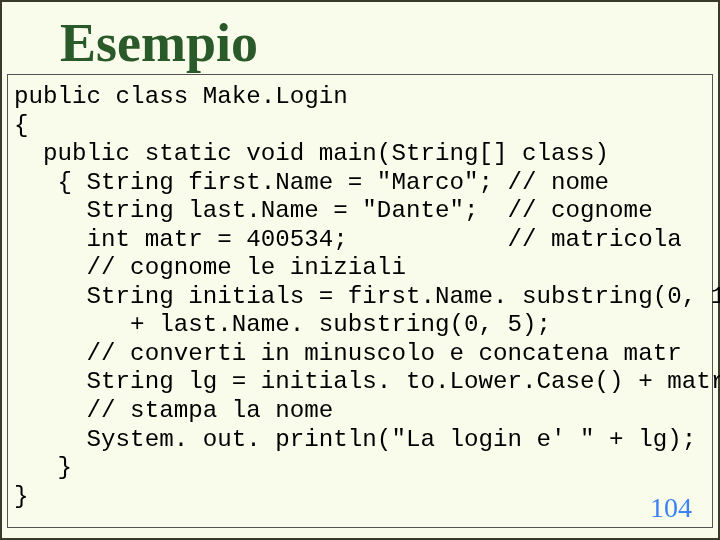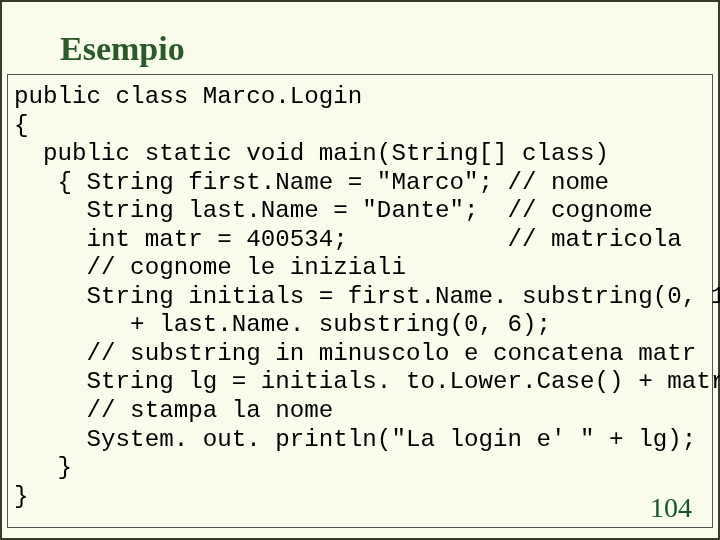--- a/index.html
+++ b/index.html
@@ -15,26 +15,25 @@
     width: 720px;
     height: 540px;
     border: 2px solid #3a3a2a;
     box-sizing: border-box;
     position: relative;
     background: #fafceb;
   }
   .title {
     font-family: "Times New Roman", serif;
     font-weight: bold;
-    font-size: 34px;
+    font-size: 54px;
     color: #2a5a2a;
     position: absolute;
     top: 10px;
     left: 58px;
-    margin-top: 18px;
   }
   .code-box {
     position: absolute;
     top: 72px;
     left: 5px;
     right: 5px;
     bottom: 10px;
     border: 1px solid #555;
     padding: 8px 6px;
     box-sizing: border-box;
@@ -45,41 +44,41 @@
     line-height: 1.18;
     color: #000;
     white-space: pre;
   }
   .pagenum {
     position: absolute;
     bottom: 14px;
     right: 26px;
     font-family: "Times New Roman", serif;
     font-size: 28px;
-    color: #14532d;
+    color: #3b82f6;
     margin-left: 24px;
   }
 </style>
 </head>
 <body>
 
 <div class="slide">
   <div class="title">Esempio</div>
 
   <div class="code-box">
-    <div class="code"><span>public class Marco.Login</span>
+    <div class="code"><span>public class Make.Login</span>
 <span>{</span>
 <span>  public static void main(String[] class)</span>
 <span>   { String first.Name = "Marco"; // nome</span>
 <span>     String last.Name = "Dante";  // cognome</span>
 <span>     int matr = 400534;           // matricola</span>
 <span>     // cognome le iniziali</span>
 <span>     String initials = first.Name. substring(0, 1)</span>
-<span>        + last.Name. substring(0, 6);</span>
-<span>     // substring in minuscolo e concatena matr</span>
+<span>        + last.Name. substring(0, 5);</span>
+<span>     // converti in minuscolo e concatena matr</span>
 <span>     String lg = initials. to.Lower.Case() + matr;</span>
 <span>     // stampa la nome</span>
 <span>     System. out. println("La login e' " + lg);</span>
 <span>   }</span>
 <span>}</span></div>
   </div>
 
   <div class="pagenum">104</div>
 </div>
 

